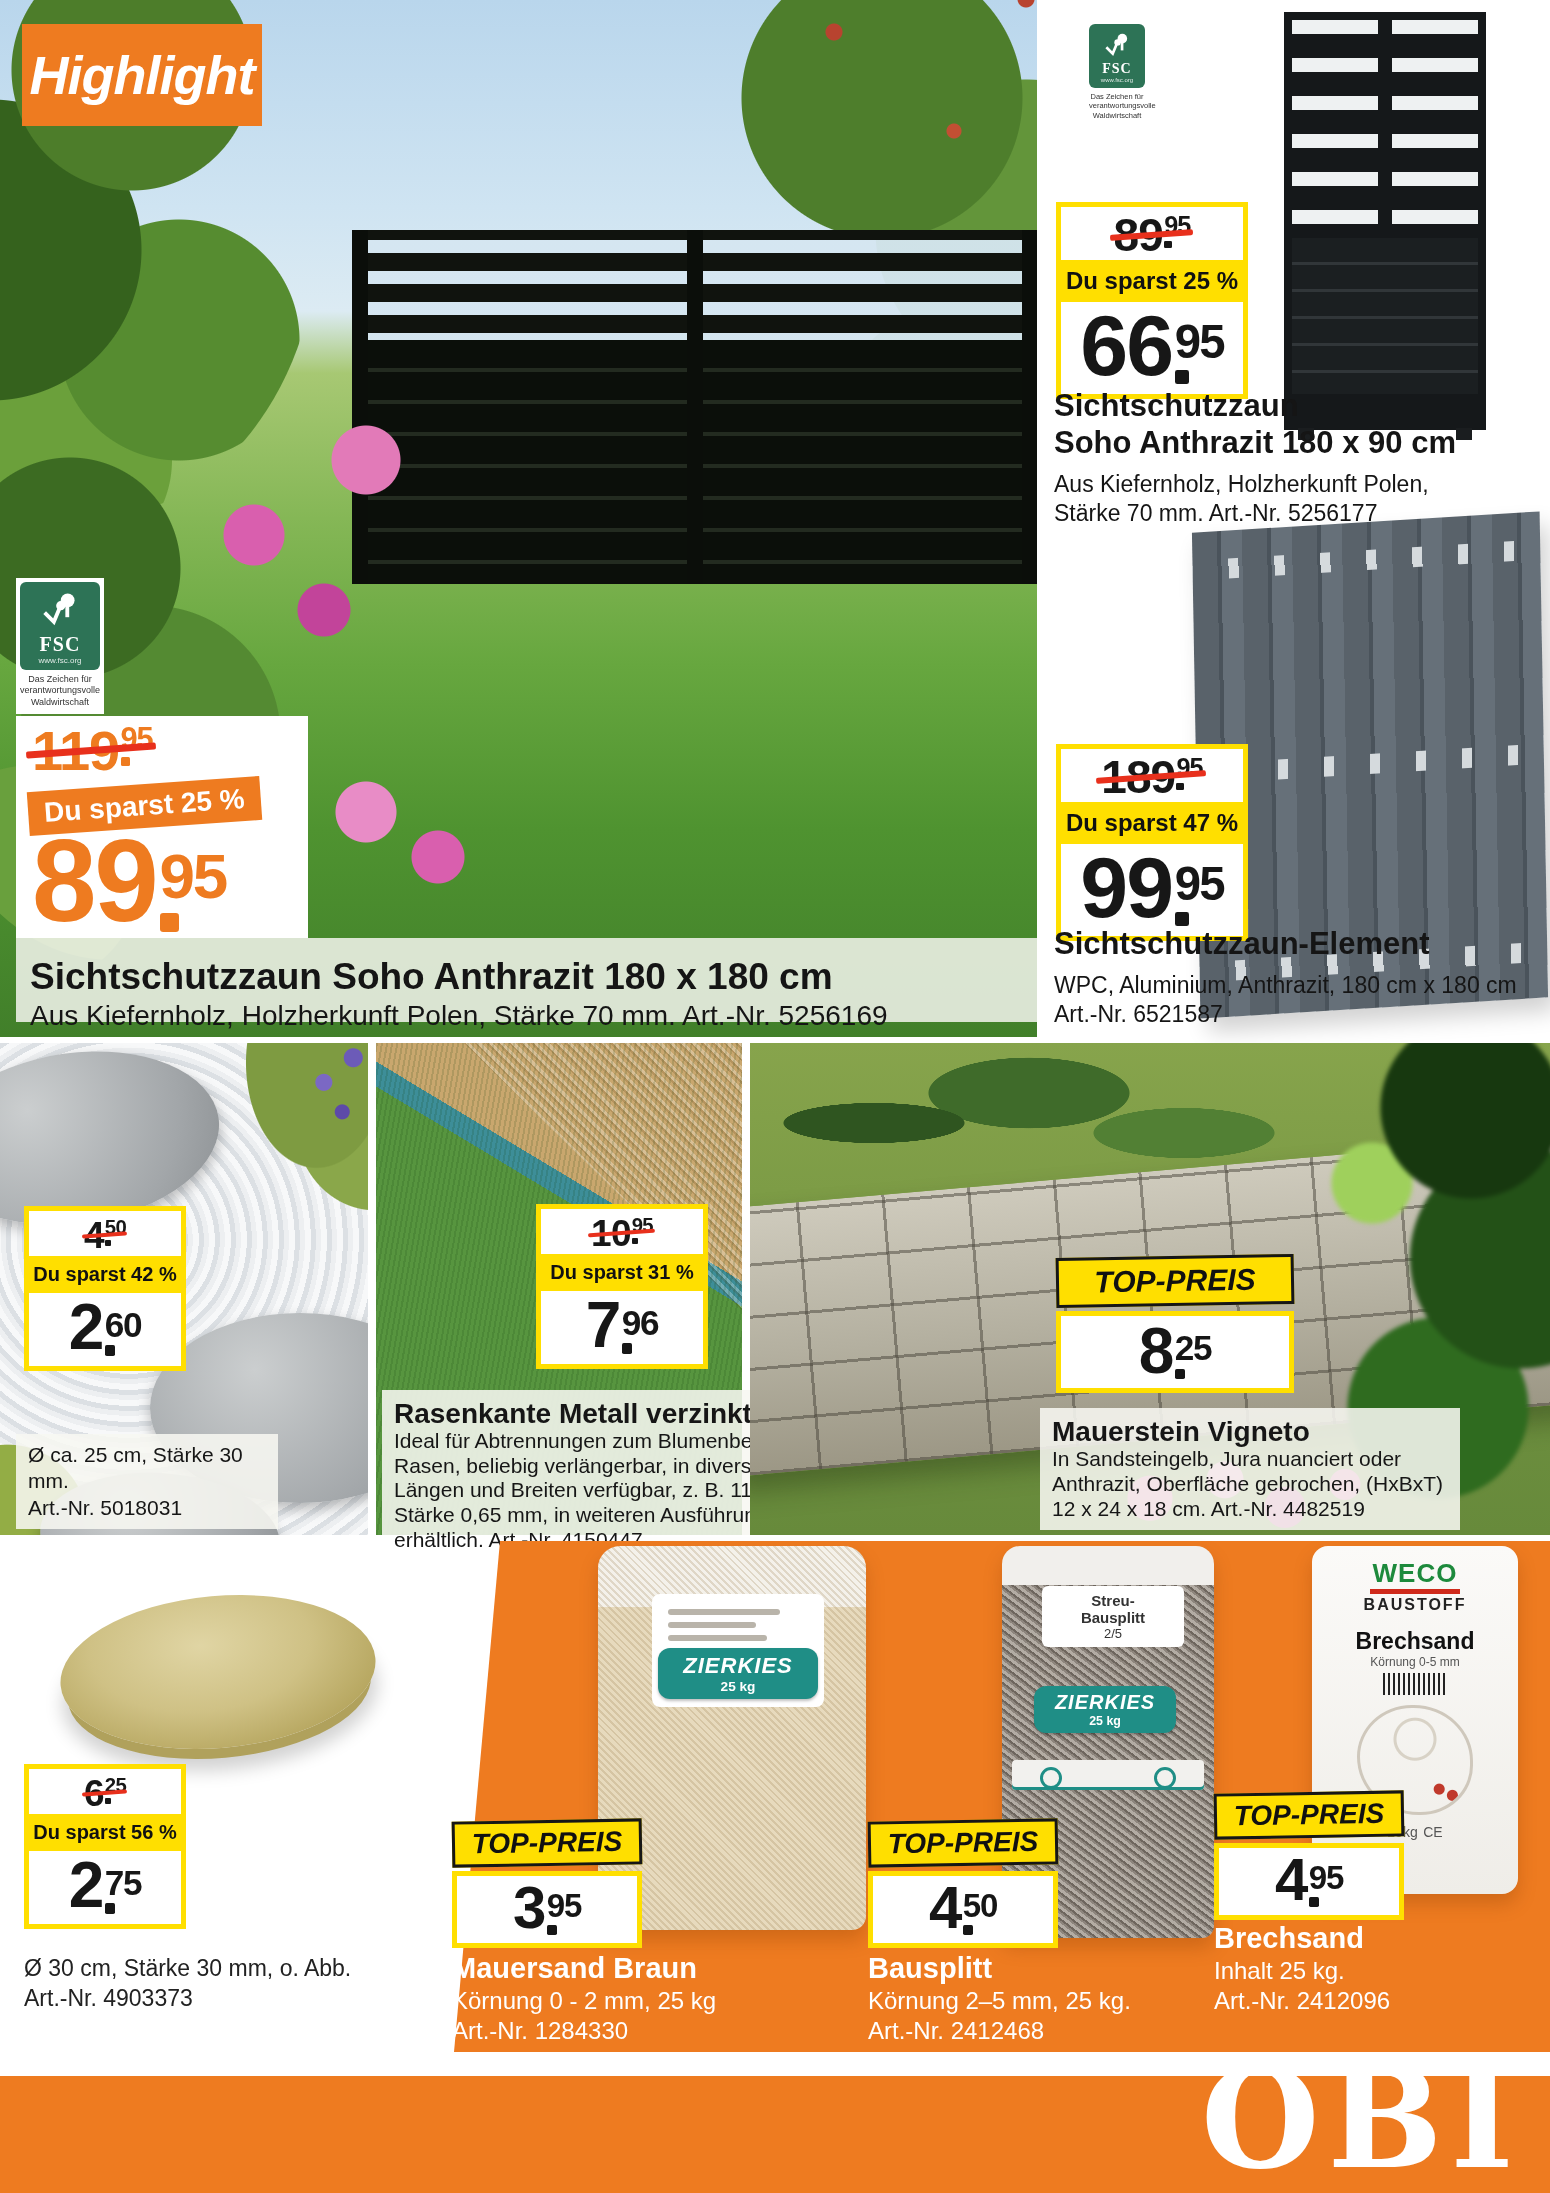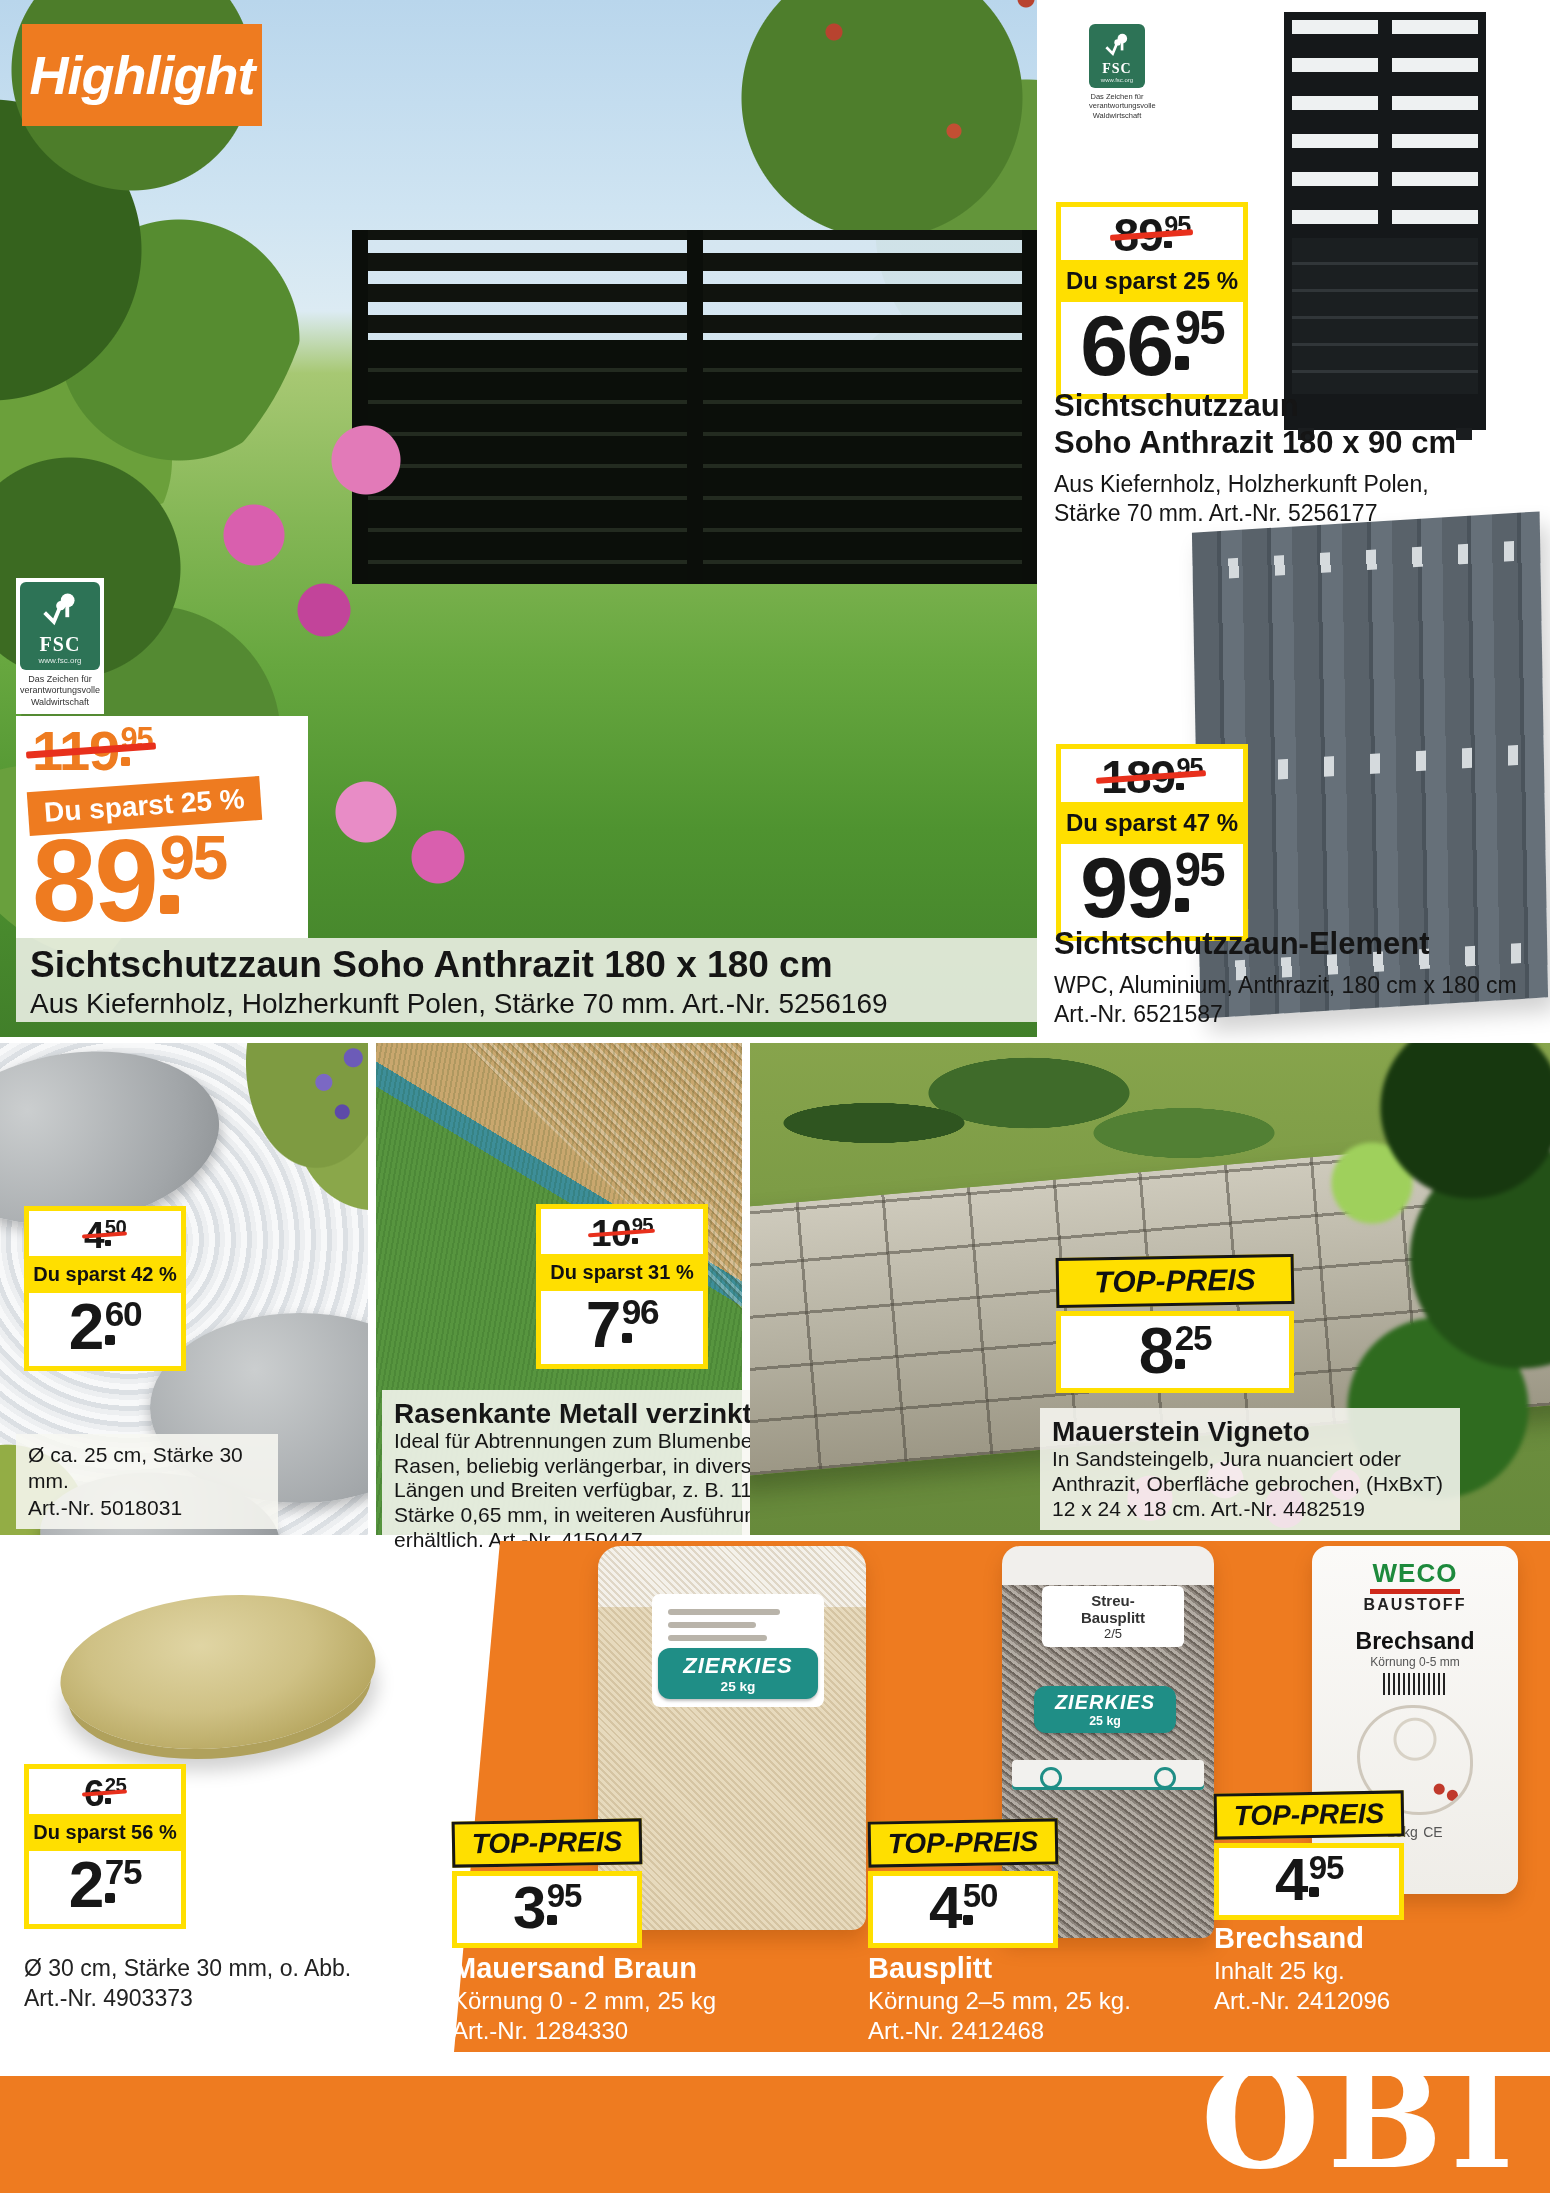--- a/index.html
+++ b/index.html
@@ -2,21 +2,21 @@
 <html><head>
 <meta charset="utf-8">
 <style>
   html,body{margin:0;padding:0;background:#fff}
   .page{position:relative;width:1550px;height:2193px;overflow:hidden;background:#fff;
         font-family:"Liberation Sans",sans-serif;color:#151515}
   .abs{position:absolute}
   .ovh{overflow:hidden}
 
   
-  .price{display:inline-flex;align-items:flex-start;font-weight:700;line-height:.88;letter-spacing:-.02em}
+  .price{display:inline-flex;align-items:flex-end;font-weight:700;line-height:.88;letter-spacing:-.02em}
   .price .dec{display:flex;flex-direction:column;align-items:flex-start;font-size:.55em;line-height:.85;margin-left:.05em;font-weight:700}
   .price .dot{width:.30em;height:.30em;background:currentColor;margin-top:.16em;border-radius:.05em}
   .oldp{position:relative;display:inline-flex;align-items:flex-start;font-weight:700;line-height:.9;letter-spacing:-.02em}
   .oldp .dec{display:flex;flex-direction:column;align-items:flex-start;font-size:.55em;line-height:.85;margin-left:.05em}
   .oldp .dot{width:.30em;height:.30em;background:currentColor;margin-top:.16em;border-radius:.05em}
   .strike{position:absolute;left:-5%;right:-3%;top:41%;height:.12em;background:#e8301c;transform:rotate(-4deg);border-radius:2px}
 
   
   .pbox{position:absolute;background:#fff;border:5px solid #ffdf00;box-sizing:border-box;text-align:center}
   .pbox .r-old{padding:8px 4px 0;color:#171717;display:flex;justify-content:center}
@@ -41,21 +41,21 @@
   .highlight{left:22px;top:24px;width:240px;height:102px;background:#ee7b20;display:flex;align-items:center;justify-content:center}
   .highlight span{color:#fff;font-weight:700;font-style:italic;font-size:54px;letter-spacing:-1px}
   .fsc-card{background:#fff;padding:4px 4px 6px;box-sizing:border-box;text-align:center}
   .fsc-green{background:#2d7356;color:#fff;border-radius:6px;padding:6px 2px 5px;display:flex;flex-direction:column;align-items:center}
   .fsc-green .b{font-family:"Liberation Serif",serif;font-weight:700;letter-spacing:1px}
   .fsc-green .u{opacity:.85}
   .fsc-cap{color:#333;line-height:1.25;margin-top:4px}
   .hero-card{left:16px;top:716px;width:292px;height:222px;background:#fff;padding:10px 0 0 16px;box-sizing:border-box}
   .hc-ribbon{background:#ee7b20;color:#fff;font-weight:700;font-size:28px;padding:6px 16px;display:inline-block;
              transform:rotate(-4deg);margin:8px 0 2px -4px;white-space:nowrap}
-  .hero-cap{left:16px;top:938px;width:1144px;height:84px;background:rgba(243,244,238,.86);padding:6px 14px;box-sizing:border-box}
+  .hero-cap{left:16px;top:938px;width:1144px;height:84px;background:rgba(243,244,238,.86);padding:18px 14px;box-sizing:border-box}
   .hero-cap .t{font-weight:700;font-size:37px;line-height:1.15}
   .hero-cap .d{font-size:28px;line-height:1.2}
 
   
   .hfence{left:352px;top:230px;width:686px;height:354px}
   .hf-rail{height:10px;background:#10130e}
   .hf-top{height:100px;background:
       linear-gradient(90deg,transparent 0 49.2%,#10130e 49.2% 50.8%,transparent 50.8%),
       repeating-linear-gradient(180deg,rgba(213,230,241,.95) 0 13px,#10130e 13px 31px)}
   .hf-body{height:244px;background:repeating-linear-gradient(180deg,#0b0f0a 0 28px,#232b20 28px 32px)}

